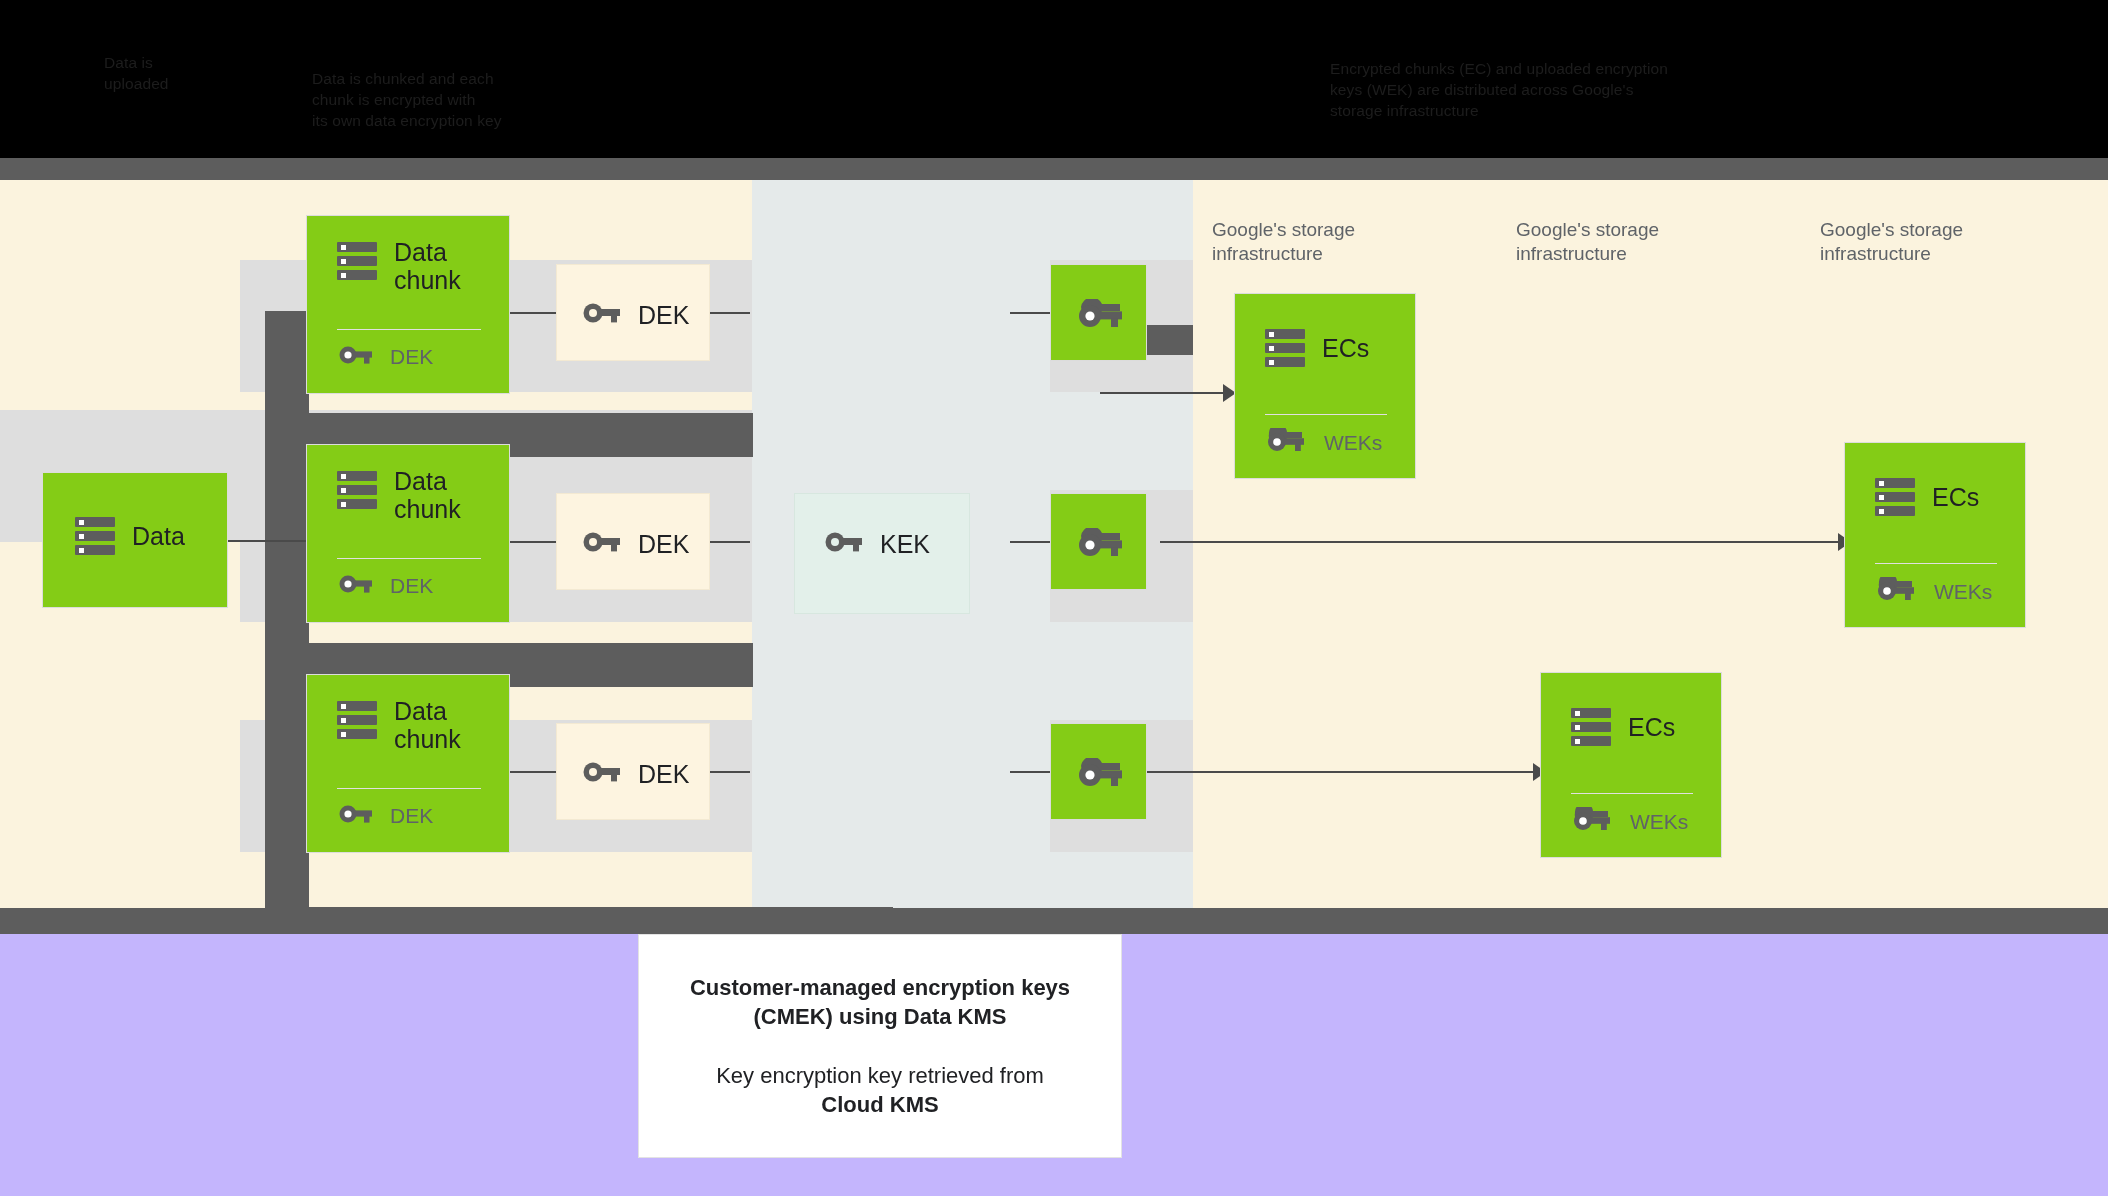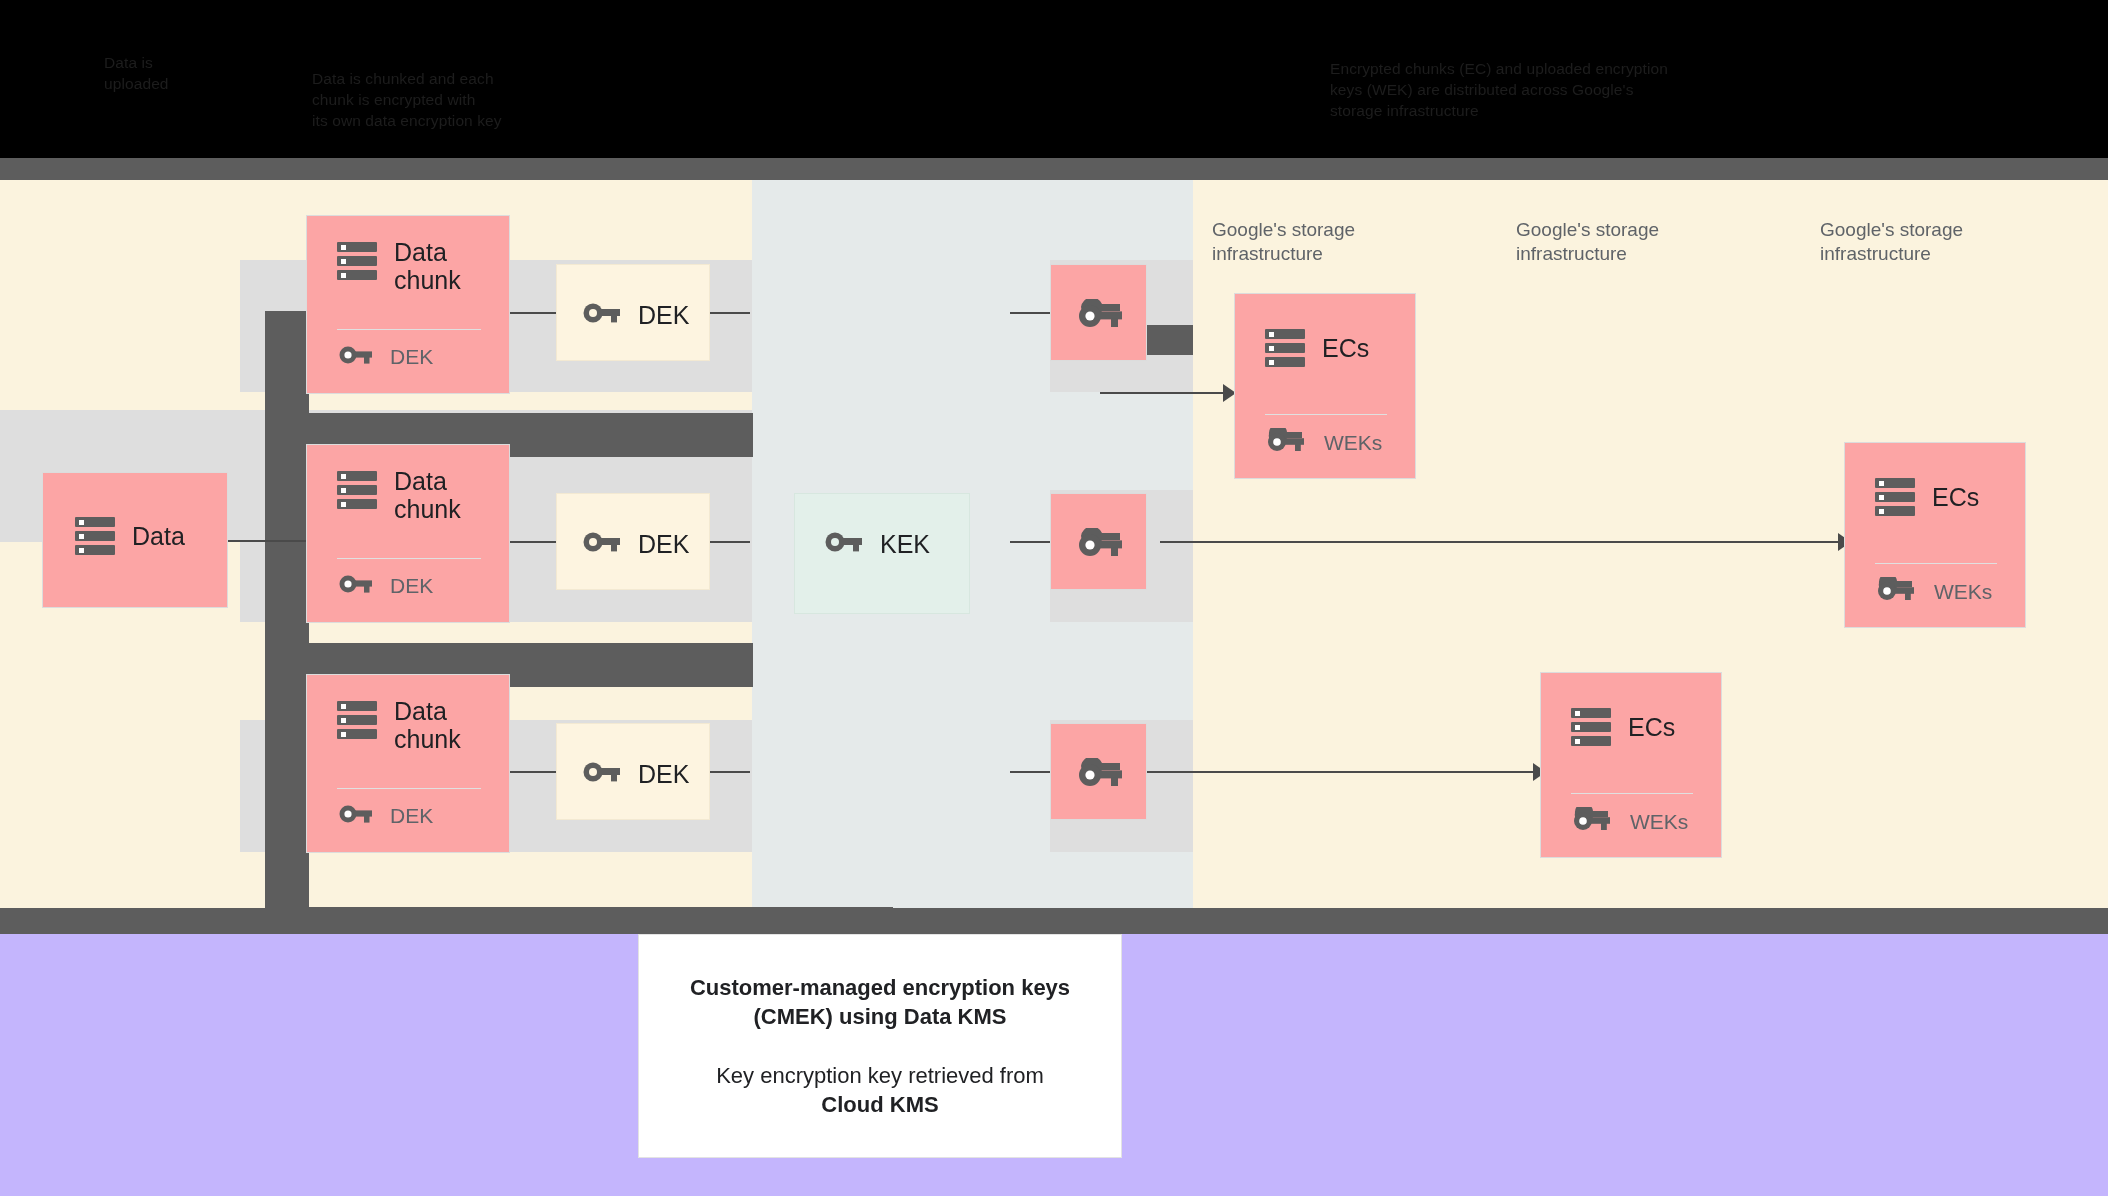--- a/index.html
+++ b/index.html
@@ -25,21 +25,21 @@
   
   .fork{position:absolute;background:#5d5d5d;}
 
   
   .hline{position:absolute;height:2px;background:#4a4a4a;}
   .arrowhead{position:absolute;width:0;height:0;
              border-top:9px solid transparent;border-bottom:9px solid transparent;
              border-left:13px solid #4a4a4a;}
 
   
-  .card{position:absolute;background:#fca5a5;border:1px solid #dcdcdc;box-sizing:border-box;}
+  .card{position:absolute;background:#84cc16;border:1px solid #dcdcdc;box-sizing:border-box;}
   .card.cream{background:#fdf4e0;border-color:#f3e9d2;}
   .card.mint {background:#e3f0ea;border-color:#d7e7df;}
 
   .card-row{display:flex;align-items:center;gap:17px;}
   .card-title{font-size:25px;color:#202124;line-height:28px;}
   .card-sub  {font-size:21px;color:#5f6368;line-height:24px;}
   .divider{position:absolute;height:1px;background:#e0e0e0;}
 
   
   .db-icon{width:40px;height:38px;display:flex;flex-direction:column;

